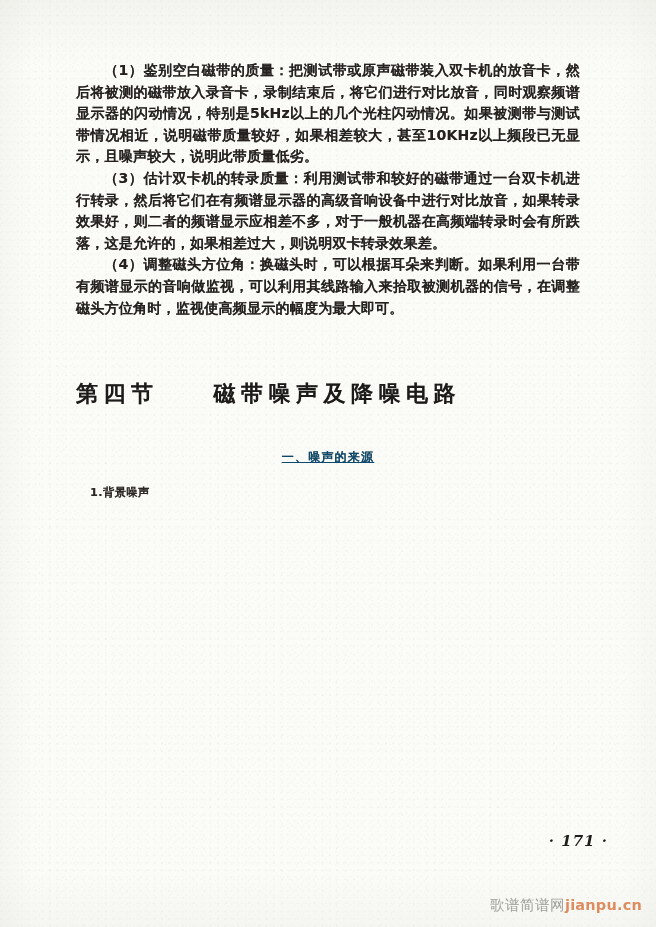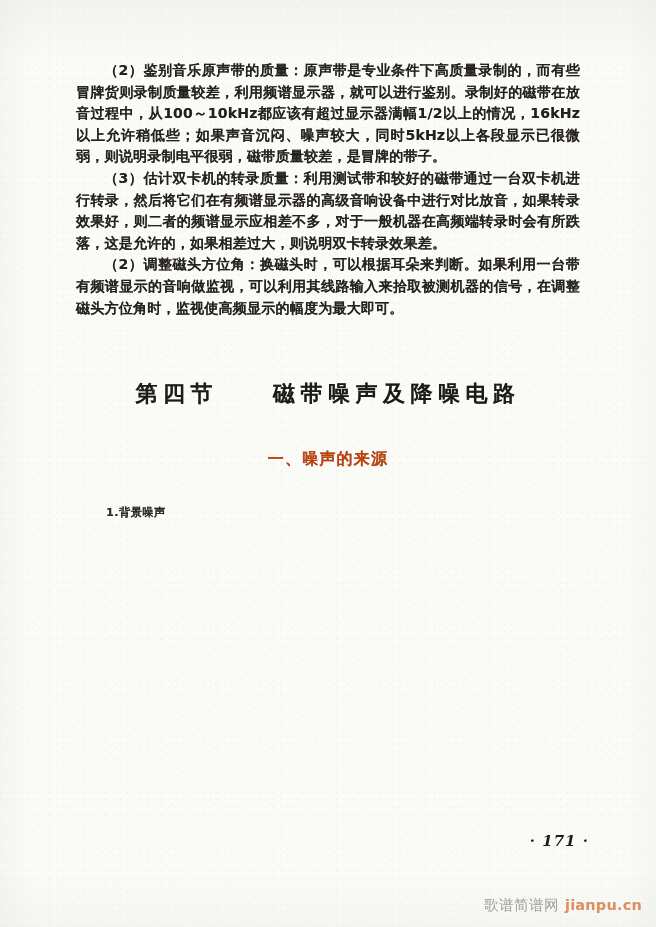--- a/index.html
+++ b/index.html
@@ -59,79 +59,79 @@
     font-weight: 600;
     text-indent: 28px;
     -webkit-font-smoothing: none;
     text-shadow: 0 0 0.45px rgba(40,38,36,0.55);
   }
 
   
   .section-heading {
     margin: 0;
     padding: 0;
-    text-align: center;
+    text-align: left;
     font-family: "DejaVu Serif", "Liberation Serif", serif;
     font-size: 22px;
     font-weight: 700;
     color: #1d1b19;
     letter-spacing: 5.5px;
     white-space: pre;
     text-shadow: 0 0 0.5px rgba(35,33,31,0.5);
   }
   .heading-block { margin-top: 60px; margin-bottom: 40px; }
 
   
   .sub-heading {
     margin: 0;
     text-align: center;
-    font-size: 16px;
+    font-size: 12px;
     font-weight: 700;
-    color: #c2410c;
+    color: #0c4a6e;
     letter-spacing: 1.2px;
     text-shadow: 0 0 0.5px rgba(35,33,31,0.55);
+    text-decoration: underline;
   }
   .subheading-block { margin-top: 34px; margin-bottom: 14px; }
 
   
   .item-label {
-    margin: 16px;
+    margin: 0;
     font-size: 11.3px;
     font-weight: 700;
     color: #2b2724;
     letter-spacing: 0.4px;
     text-indent: 14px;
     line-height: 19px;
     text-shadow: 0 0 0.4px rgba(40,38,36,0.45);
   }
 
   .gap-sm { height: 3px; }
 
   
   .page-number {
     position: absolute;
-    right: 67px;
+    right: 48px;
     top: 832px;
     font-family: "DejaVu Serif", "Liberation Serif", serif;
     font-size: 15px;
     font-weight: 700;
     font-style: italic;
     color: #1f1d1b;
     letter-spacing: 1px;
     white-space: pre;
   }
 
   
   .watermark {
     position: absolute;
     right: 14px;
     bottom: 12px;
     display: flex;
     align-items: baseline;
-    gap: 6px;
     opacity: 0.95;
   }
   .watermark .wm-cn {
     font-size: 14.5px;
     color: #9a9a97;
     letter-spacing: 0.5px;
     font-weight: 500;
   }
   .watermark .wm-en {
     font-size: 14.5px;
@@ -142,23 +142,23 @@
   }
 </style>
 </head>
 <body>
 
 <div class="page"></div>
 <div class="vignette"></div>
 
 <div class="content">
 
-  <p class="para">（2）鉴别音乐原声带的质量：原声带是专业条件下高质量录制的，而有些冒牌货则录制质量较差，利用频谱显示器，就可以进行鉴别。录制好的磁带在放音过程中，从100～10kHz都应该有超过显示器满幅1/2以上的情况，16kHz以上允许稍低些；如果声音沉闷、噪声较大，同时5kHz以上各段显示已很微弱，则说明录制电平很弱，磁带质量较差，是冒牌的带子。</p>
+  <p class="para">（1）鉴别空白磁带的质量：把测试带或原声磁带装入双卡机的放音卡，然后将被测的磁带放入录音卡，录制结束后，将它们进行对比放音，同时观察频谱显示器的闪动情况，特别是5kHz以上的几个光柱闪动情况。如果被测带与测试带情况相近，说明磁带质量较好，如果相差较大，甚至10KHz以上频段已无显示，且噪声较大，说明此带质量低劣。</p>
   <p class="para">（3）估计双卡机的转录质量：利用测试带和较好的磁带通过一台双卡机进行转录，然后将它们在有频谱显示器的高级音响设备中进行对比放音，如果转录效果好，则二者的频谱显示应相差不多，对于一般机器在高频端转录时会有所跌落，这是允许的，如果相差过大，则说明双卡转录效果差。</p>
-  <p class="para">（2）调整磁头方位角：换磁头时，可以根据耳朵来判断。如果利用一台带有频谱显示的音响做监视，可以利用其线路输入来拾取被测机器的信号，在调整磁头方位角时，监视使高频显示的幅度为最大即可。</p>
+  <p class="para">（4）调整磁头方位角：换磁头时，可以根据耳朵来判断。如果利用一台带有频谱显示的音响做监视，可以利用其线路输入来拾取被测机器的信号，在调整磁头方位角时，监视使高频显示的幅度为最大即可。</p>
 
   <div class="heading-block">
     <h2 class="section-heading">第四节　　磁带噪声及降噪电路</h2>
   </div>
 
 
   <div class="subheading-block">
     <h3 class="sub-heading">一、噪声的来源</h3>
   </div>
 

